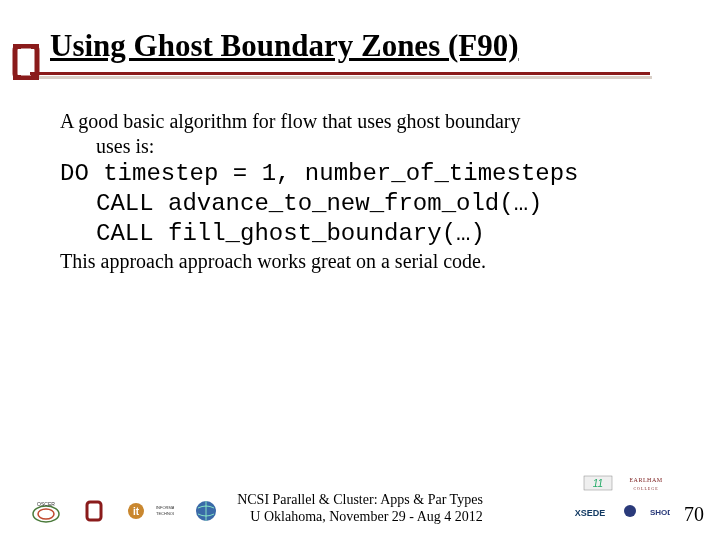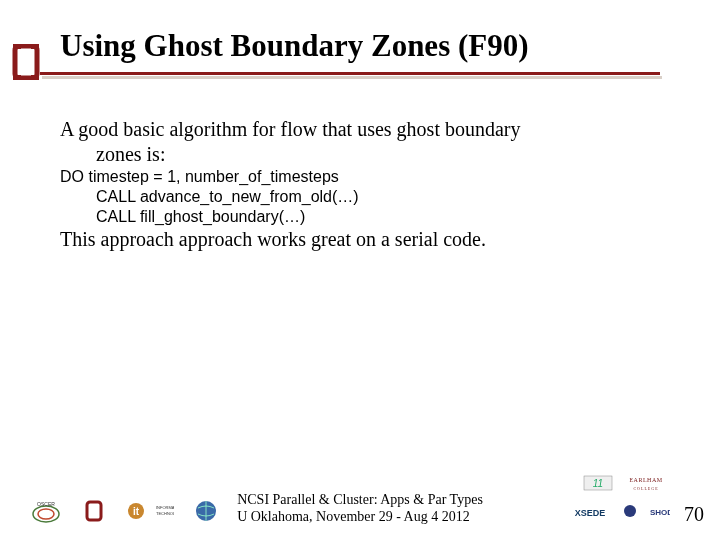--- a/index.html
+++ b/index.html
@@ -19,22 +19,22 @@
   }
   .ou-logo {
     position: absolute;
     top: 44px;
     left: 12px;
     width: 28px;
     height: 36px;
   }
   .ou-logo svg { width: 100%; height: 100%; }
   .title-area {
-    margin-left: 10px;
     margin-bottom: 6px;
+    text-decoration: underline;
   }
   .title {
     font-size: 31px;
     font-weight: bold;
     color: #000;
     line-height: 1.15;
     margin-bottom: 8px;
   }
   .title-underline {
     height: 3px;
@@ -43,46 +43,46 @@
     margin-left: -20px;
   }
   .title-shadow {
     height: 3px;
     background: #d9d0c8;
     width: 620px;
     margin-left: -18px;
     margin-top: 1px;
   }
   .body {
-    margin-top: 38px;
+    margin-top: 30px;
     margin-left: 10px;
     font-size: 20px;
     line-height: 1.25;
     color: #000;
   }
   .body p { margin: 0; }
   .indent { padding-left: 36px; }
   .code {
-    font-family: Liberation Sans, sans-serif;
-    font-size: 16px;
+    font-family: Liberation Mono, monospace;
+    font-size: 24px;
     white-space: pre;
   }
   .footer {
     position: absolute;
     bottom: 14px;
     left: 0;
     width: 100%;
     height: 48px;
   }
   .footer-center {
     position: absolute;
     left: 50%;
     transform: translateX(-50%);
     bottom: 0;
-    text-align: left;
+    text-align: right;
     font-size: 14px;
     line-height: 1.2;
     color: #000;
   }
   .footer-logos-left {
     position: absolute;
     left: 30px;
     bottom: 2px;
     display: flex;
     align-items: flex-end;
@@ -137,21 +137,21 @@
   </div>
 
   <div class="title-area">
     <h1 class="title">Using Ghost Boundary Zones (F90)</h1>
     <div class="title-underline"></div>
     <div class="title-shadow"></div>
   </div>
 
   <div class="body">
     <p>A good basic algorithm for flow that uses ghost boundary</p>
-    <p class="indent">zones is:</p>
+    <p class="indent">uses is:</p>
     <p class="code">DO timestep = 1, number_of_timesteps</p>
     <p class="code indent">CALL advance_to_new_from_old(…)</p>
     <p class="code indent">CALL fill_ghost_boundary(…)</p>
     <p>This approach approach works great on a serial code.</p>
   </div>
 
   <div class="footer">
     <div class="footer-logos-left">
       <span class="mini-logo">
         <svg viewBox="0 0 32 26">

